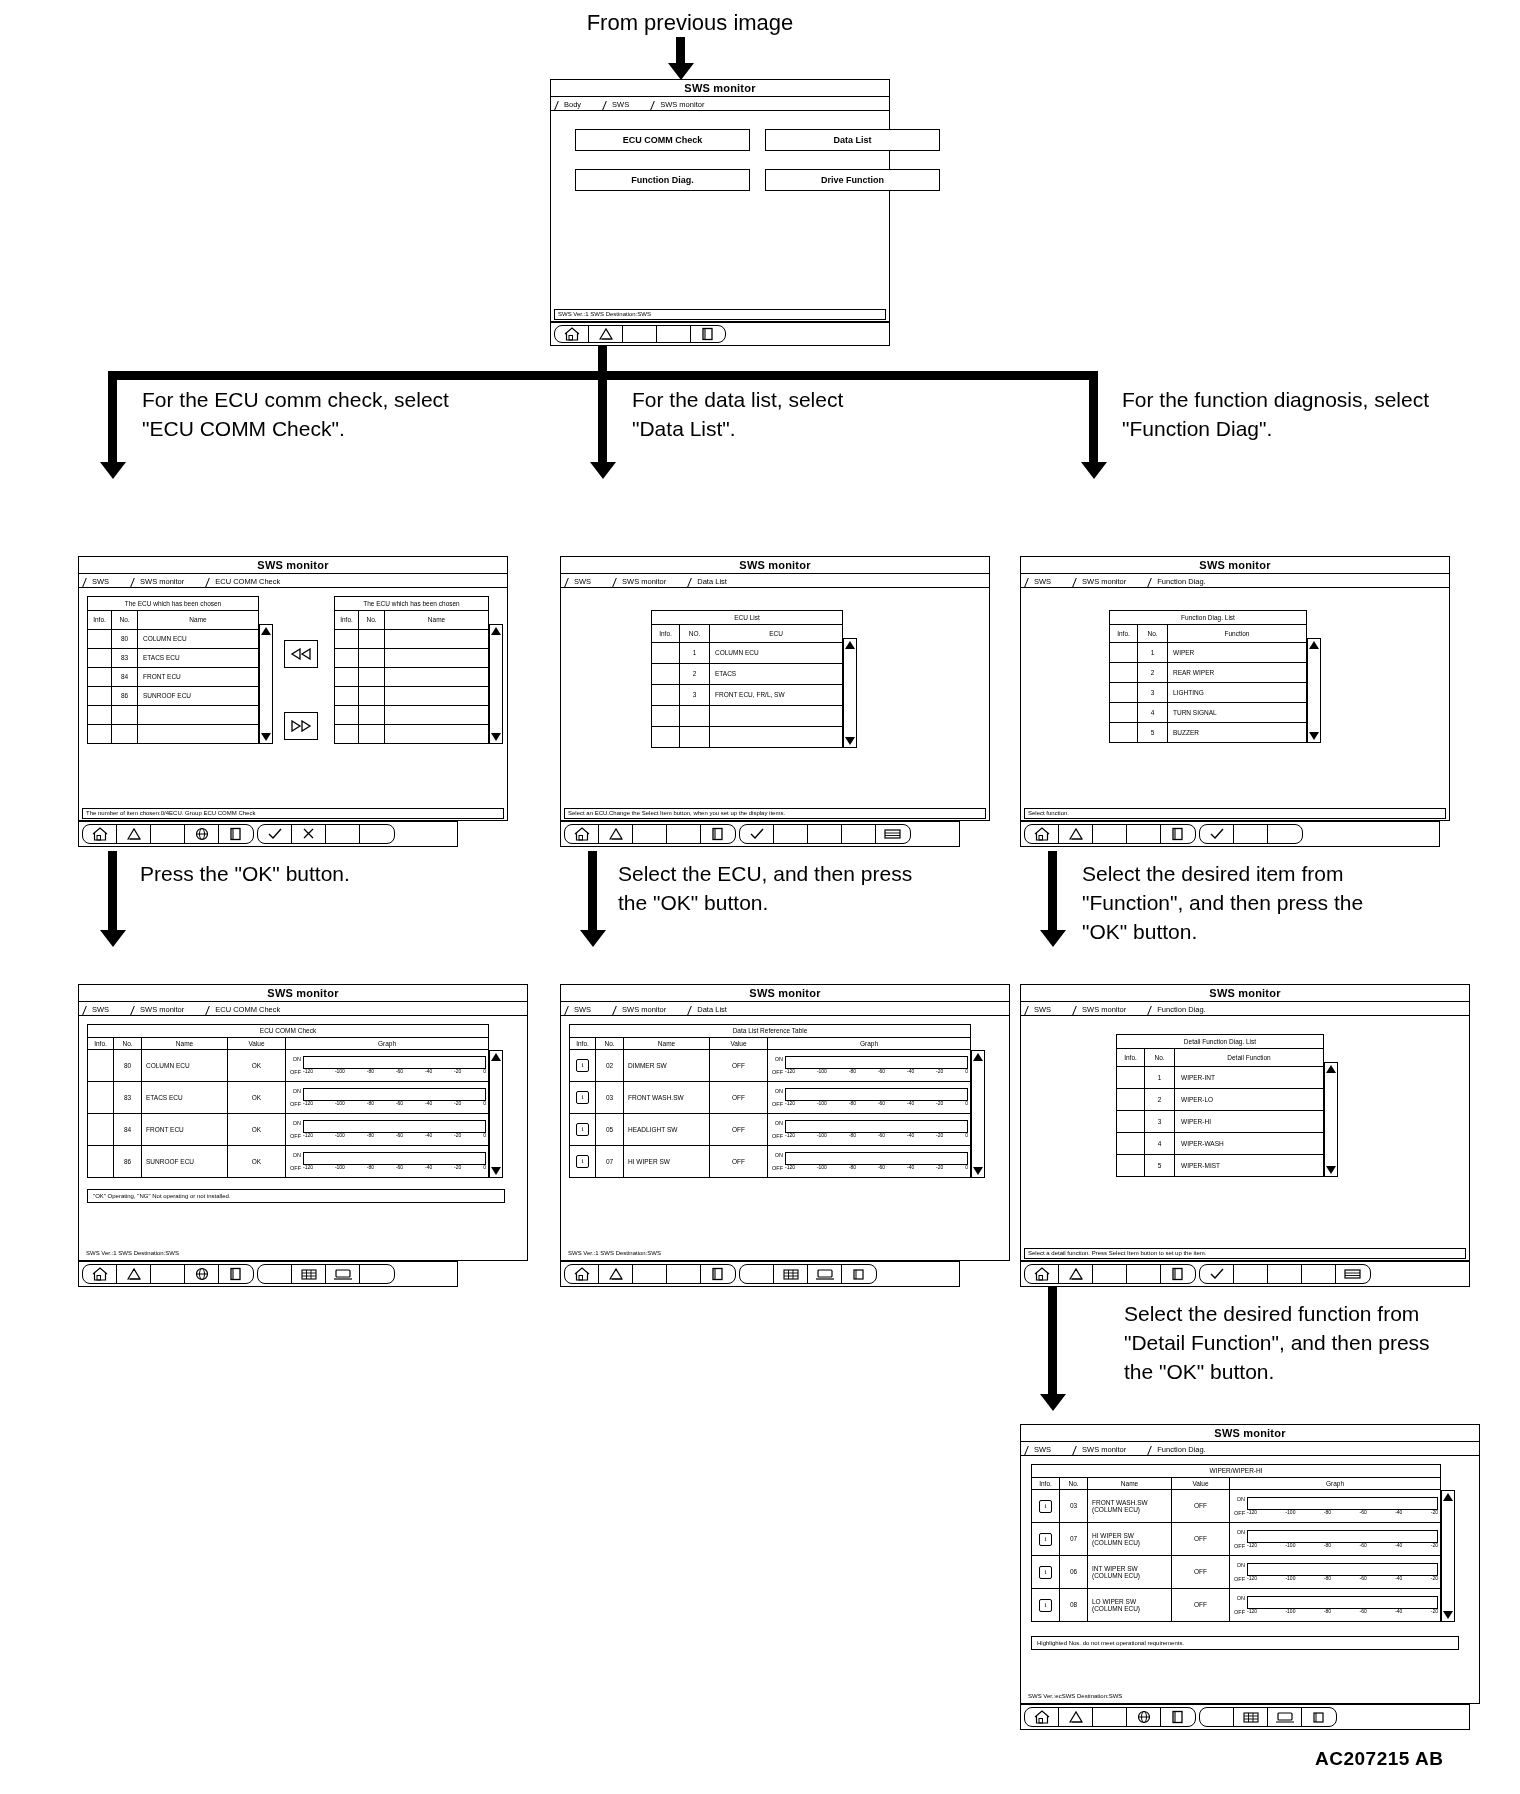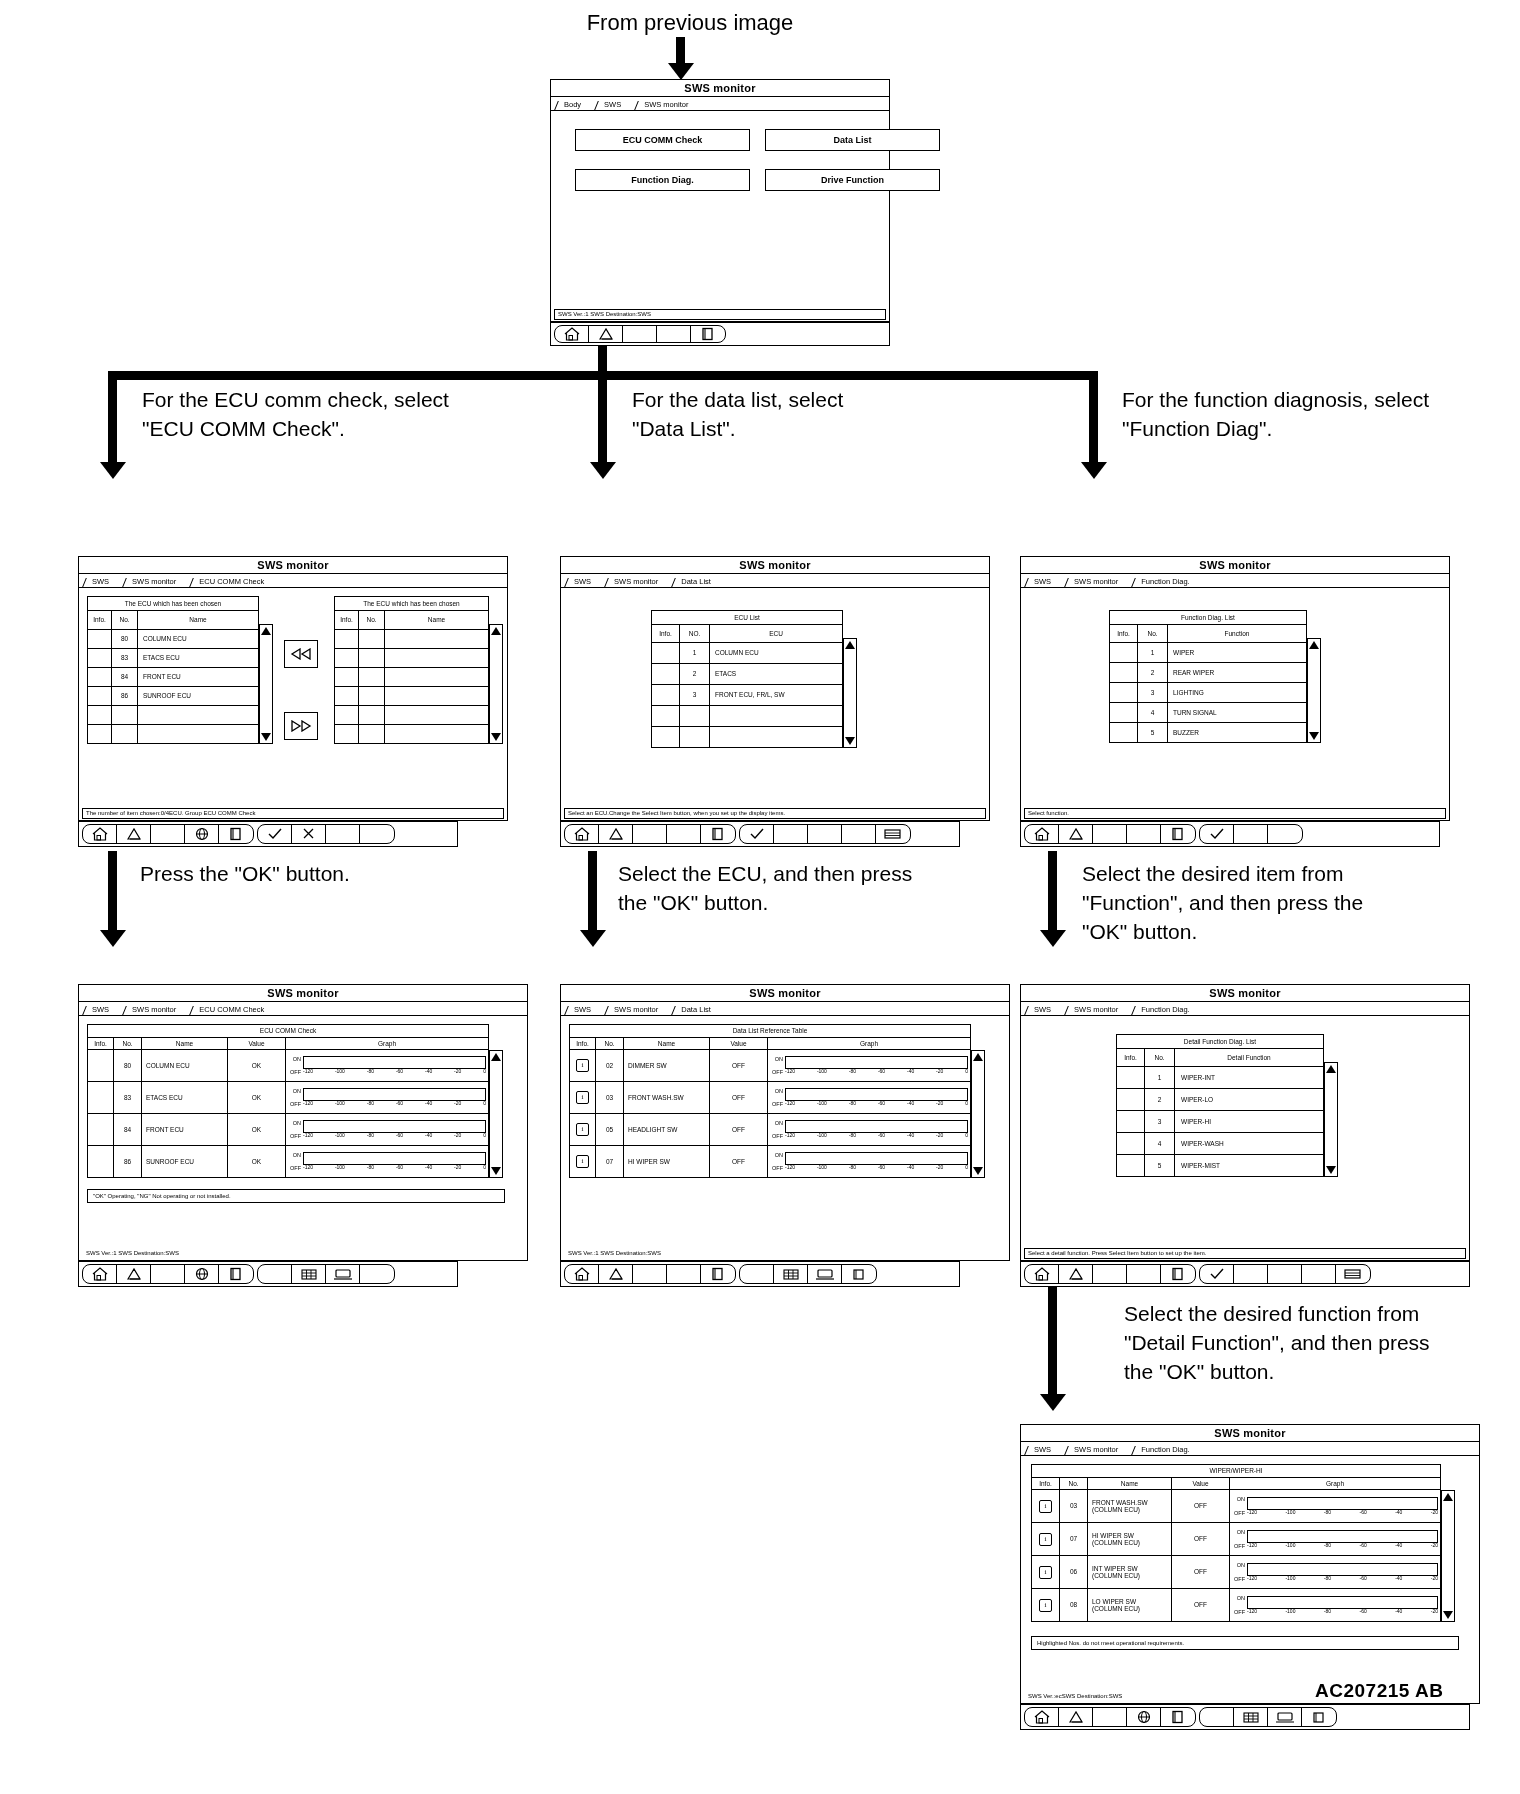--- a/index.html
+++ b/index.html
@@ -39,21 +39,21 @@
   .win-title {
     text-align:center; font-weight:bold; font-size:11px;
     border-bottom:1.5px solid #000;
     padding:2px 0 2px 0; letter-spacing:.2px;
   }
   .breadcrumb {
     display:flex; align-items:flex-end; height:14px;
     border-bottom:1.5px solid #000;
     padding-left:4px; font-size:7.5px; gap:0px;
   }
-  .crumb { position:relative; padding:0 14px 1px 9px; white-space:nowrap;margin-top:36px; }
+  .crumb { position:relative; padding:0 22px 1px 9px; white-space:nowrap;margin-top:36px; }
   .crumb::before {
     content:""; position:absolute; left:1px; bottom:0px;
     width:1px; height:9px; background:#000;
     transform:skewX(-22deg);
   }
   .win-body { flex:1; position:relative; }
   .statusbar {
     border:1px solid #000; margin:2px 3px 1px 3px; height:11px;
     font-size:6px; padding:1px 3px; overflow:hidden; white-space:nowrap;
   }
@@ -1204,13 +1204,13 @@
     <div class="tb-btn">
         <svg width="16" height="13" viewBox="0 0 16 13">
           <rect x="3" y="2" width="9" height="9" fill="none" stroke="#000" stroke-width="1.2"></rect>
           <path d="M5 2 V11" stroke="#000" stroke-width="1"></path>
         </svg>
       </div>
   </div>
   <div class="tb-spacer"></div>
 </div>
 
-<div class="tag" style="left:1315px; top:1680px;">AC207215 AB</div>
+<div class="tag" style="left:1315px; top:1748px;">AC207215 AB</div>
 
 </body></html>

